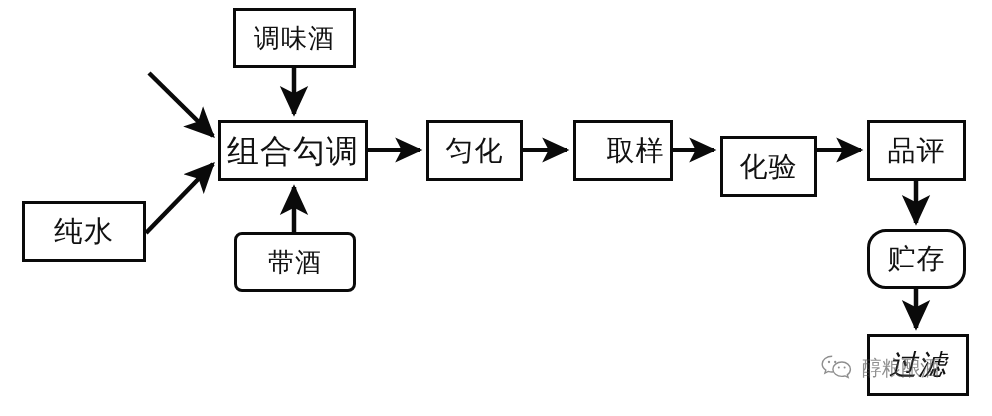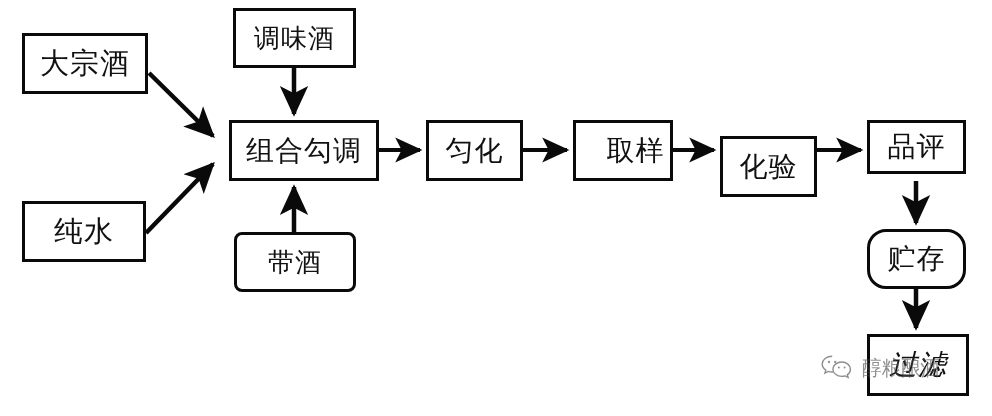--- a/index.html
+++ b/index.html
@@ -42,25 +42,25 @@
   .node .label {
     display: block;
     line-height: 1;
     font-weight: 400;
   }
   
   .n-dazongjiu { left: 22px;  top: 33px;  width: 126px; height: 61px;  font-size: 29px; }
   .n-chunshui  { left: 22px;  top: 201px; width: 124px; height: 61px;  font-size: 29px; }
   .n-tiaoweijiu{ left: 233px; top: 8px;   width: 123px; height: 60px;  font-size: 26px; }
   .n-daijiu    { left: 234px; top: 232px; width: 122px; height: 60px;  font-size: 26px; border-radius: 8px; }
-  .n-zuhegoudiao{left: 218px; top: 120px; width: 150px; height: 61px;  font-size: 28px; margin-left: 11px; }
+  .n-zuhegoudiao{left: 218px; top: 120px; width: 150px; height: 61px;  font-size: 32px; }
   .n-yunhua    { left: 426px; top: 120px; width: 97px;  height: 61px;  font-size: 28px; align-items: center; }
   .n-quyang    { left: 573px; top: 120px; width: 100px; height: 61px;  font-size: 28px; padding-left: 25px; }
   .n-huayan    { left: 720px; top: 136px; width: 97px;  height: 61px;  font-size: 28px; }
-  .n-pinping   { left: 867px; top: 120px; width: 99px;  height: 54px;  font-size: 28px; }
+  .n-pinping   { left: 867px; top: 120px; width: 99px;  height: 61px;  font-size: 28px; }
   .n-zhucun    { left: 867px; top: 229px; width: 99px;  height: 60px;  font-size: 28px; border-radius: 19px; }
   .n-guolv     { left: 867px; top: 334px; width: 102px;  height: 62px;  font-size: 28px; font-style: italic; }
 
   
   #watermark {
     position: absolute;
     left: 820px;
     top: 354px;
     height: 44px;
     display: flex;
@@ -107,23 +107,20 @@
 
     <line x1="673" y1="150" x2="714" y2="150" stroke="#0a0a0a" stroke-width="4" marker-end="url(#arrowhead)"></line>
 
     <line x1="817" y1="150" x2="861" y2="150" stroke="#0a0a0a" stroke-width="4" marker-end="url(#arrowhead)"></line>
 
     <line x1="916" y1="181" x2="916" y2="223" stroke="#0a0a0a" stroke-width="4.5" marker-end="url(#arrowhead)"></line>
 
     <line x1="916" y1="289" x2="916" y2="328" stroke="#0a0a0a" stroke-width="4.5" marker-end="url(#arrowhead)"></line>
   </svg>
 
-  <div class="node n-dazongjiu">
-    <span class="label">大宗酒</span>
-  </div>
 
   <div class="node n-tiaoweijiu">
     <span class="label">调味酒</span>
   </div>
 
   <div class="node n-chunshui">
     <span class="label">纯水</span>
   </div>
 
   <div class="node n-daijiu">

